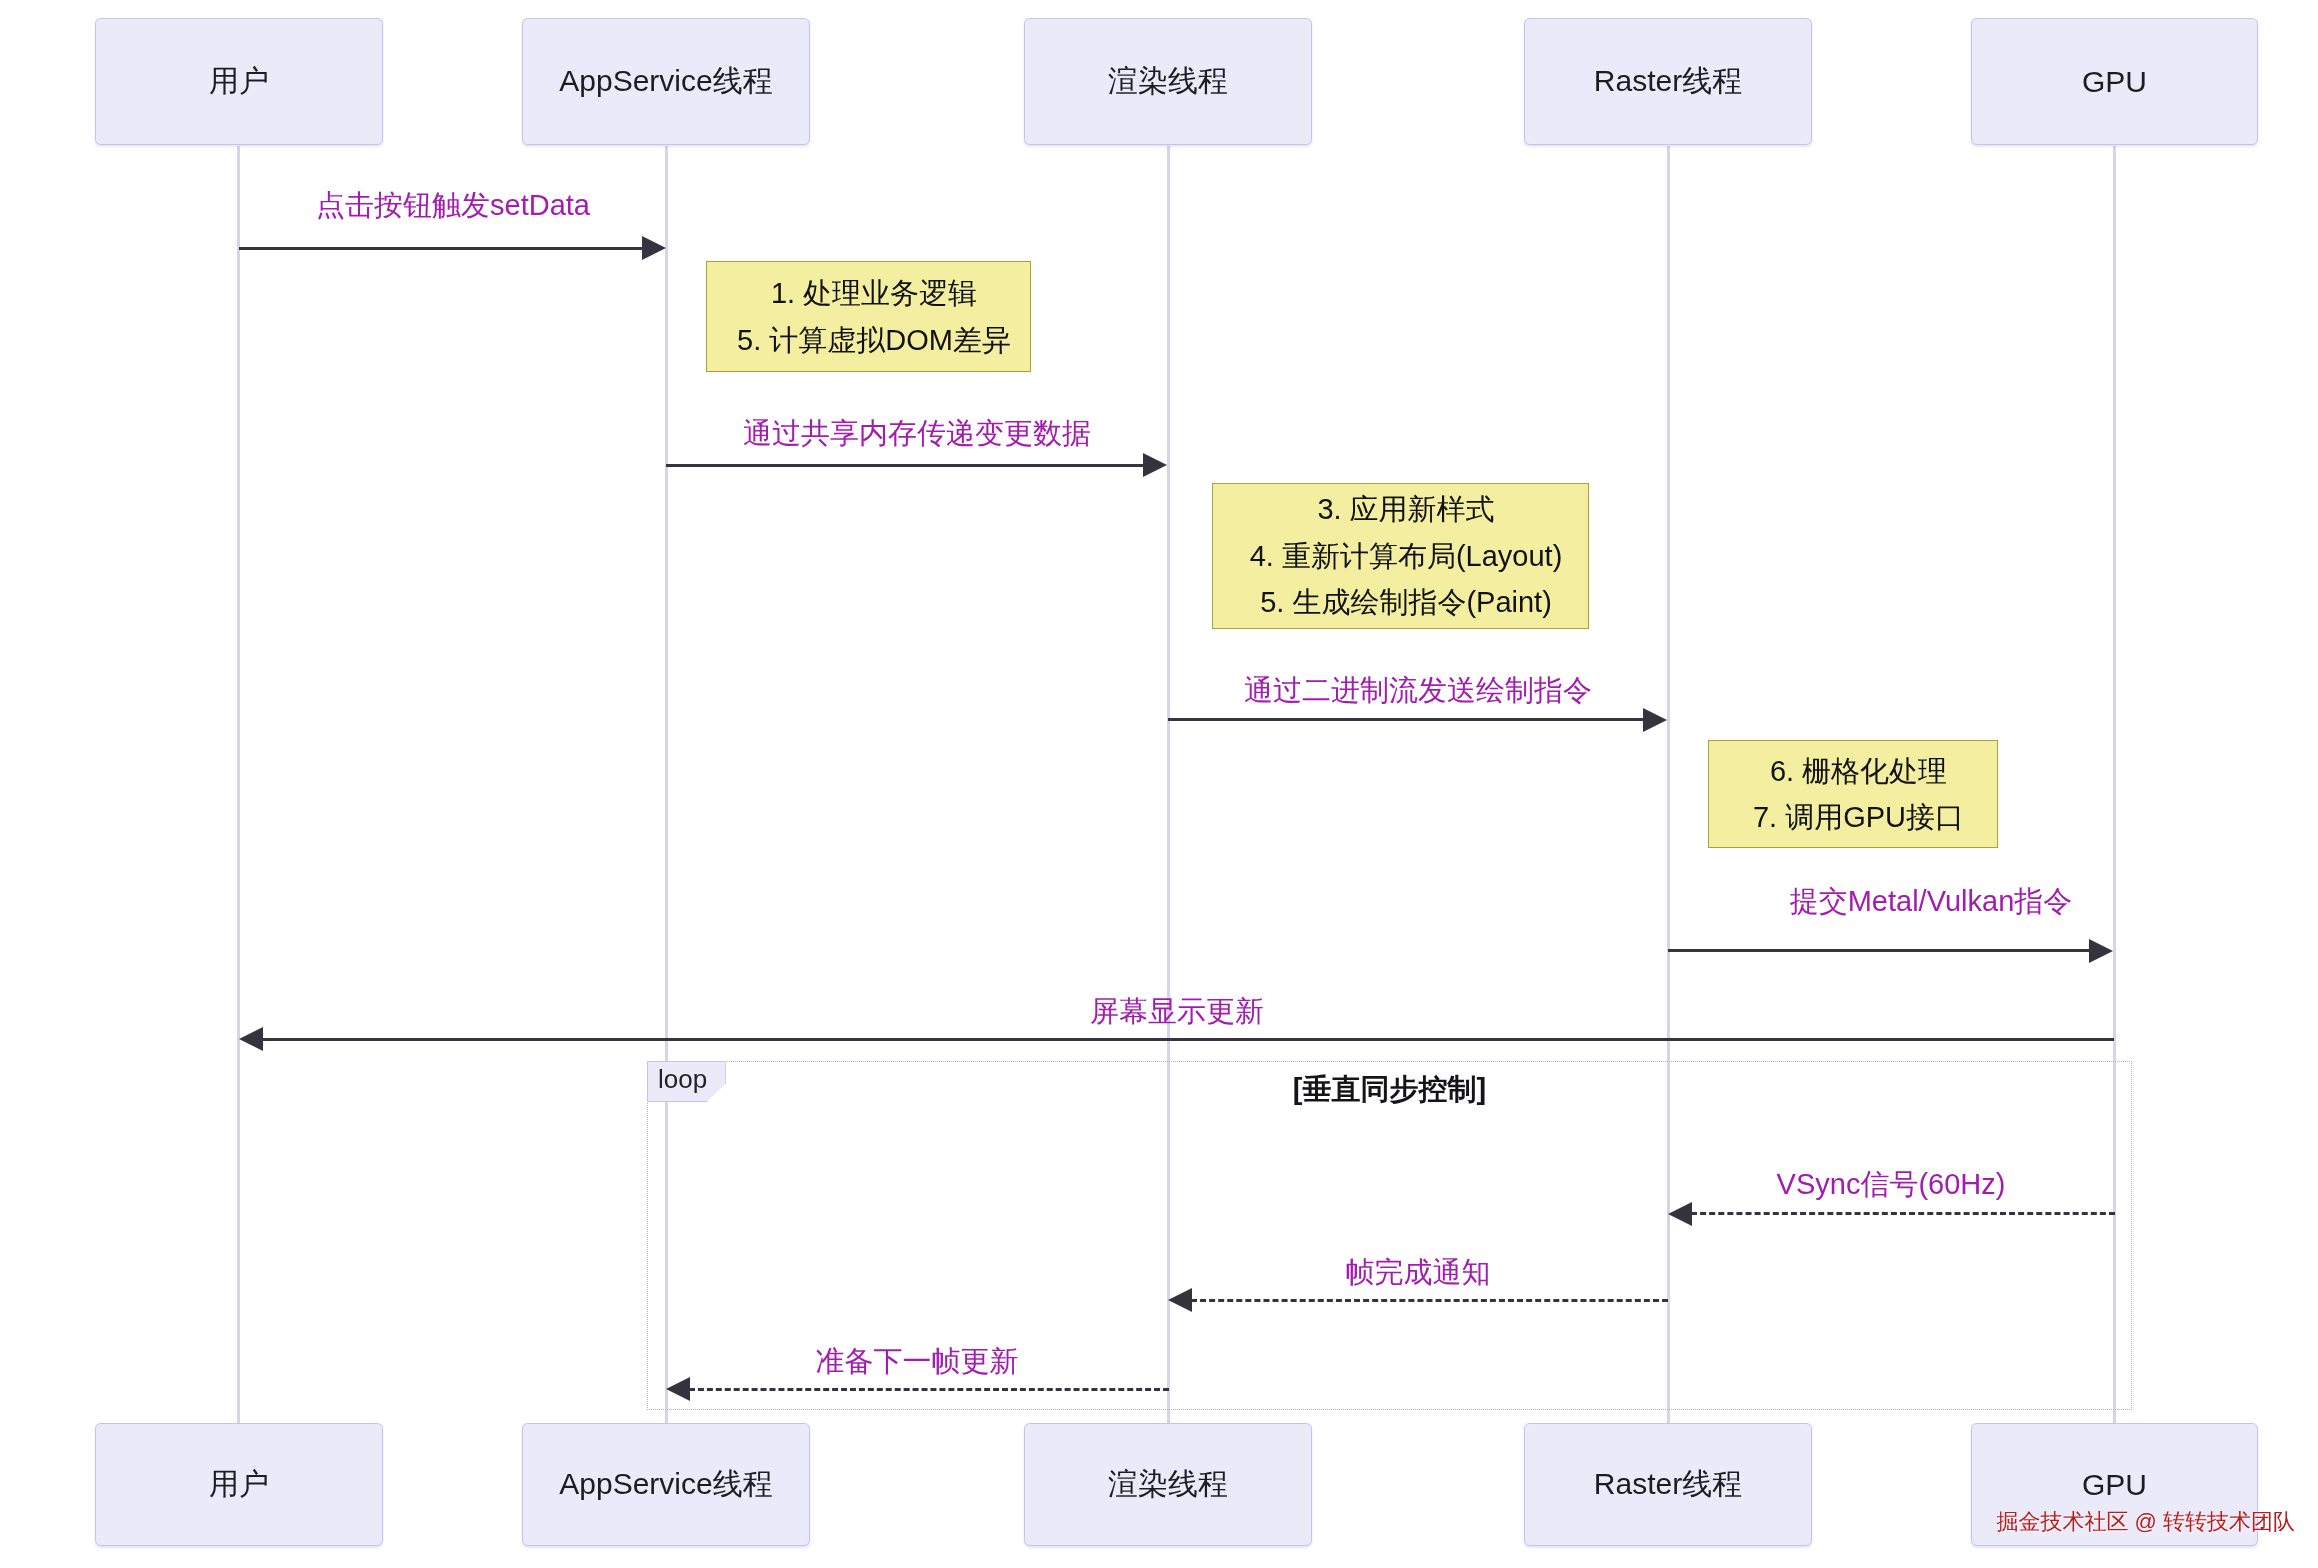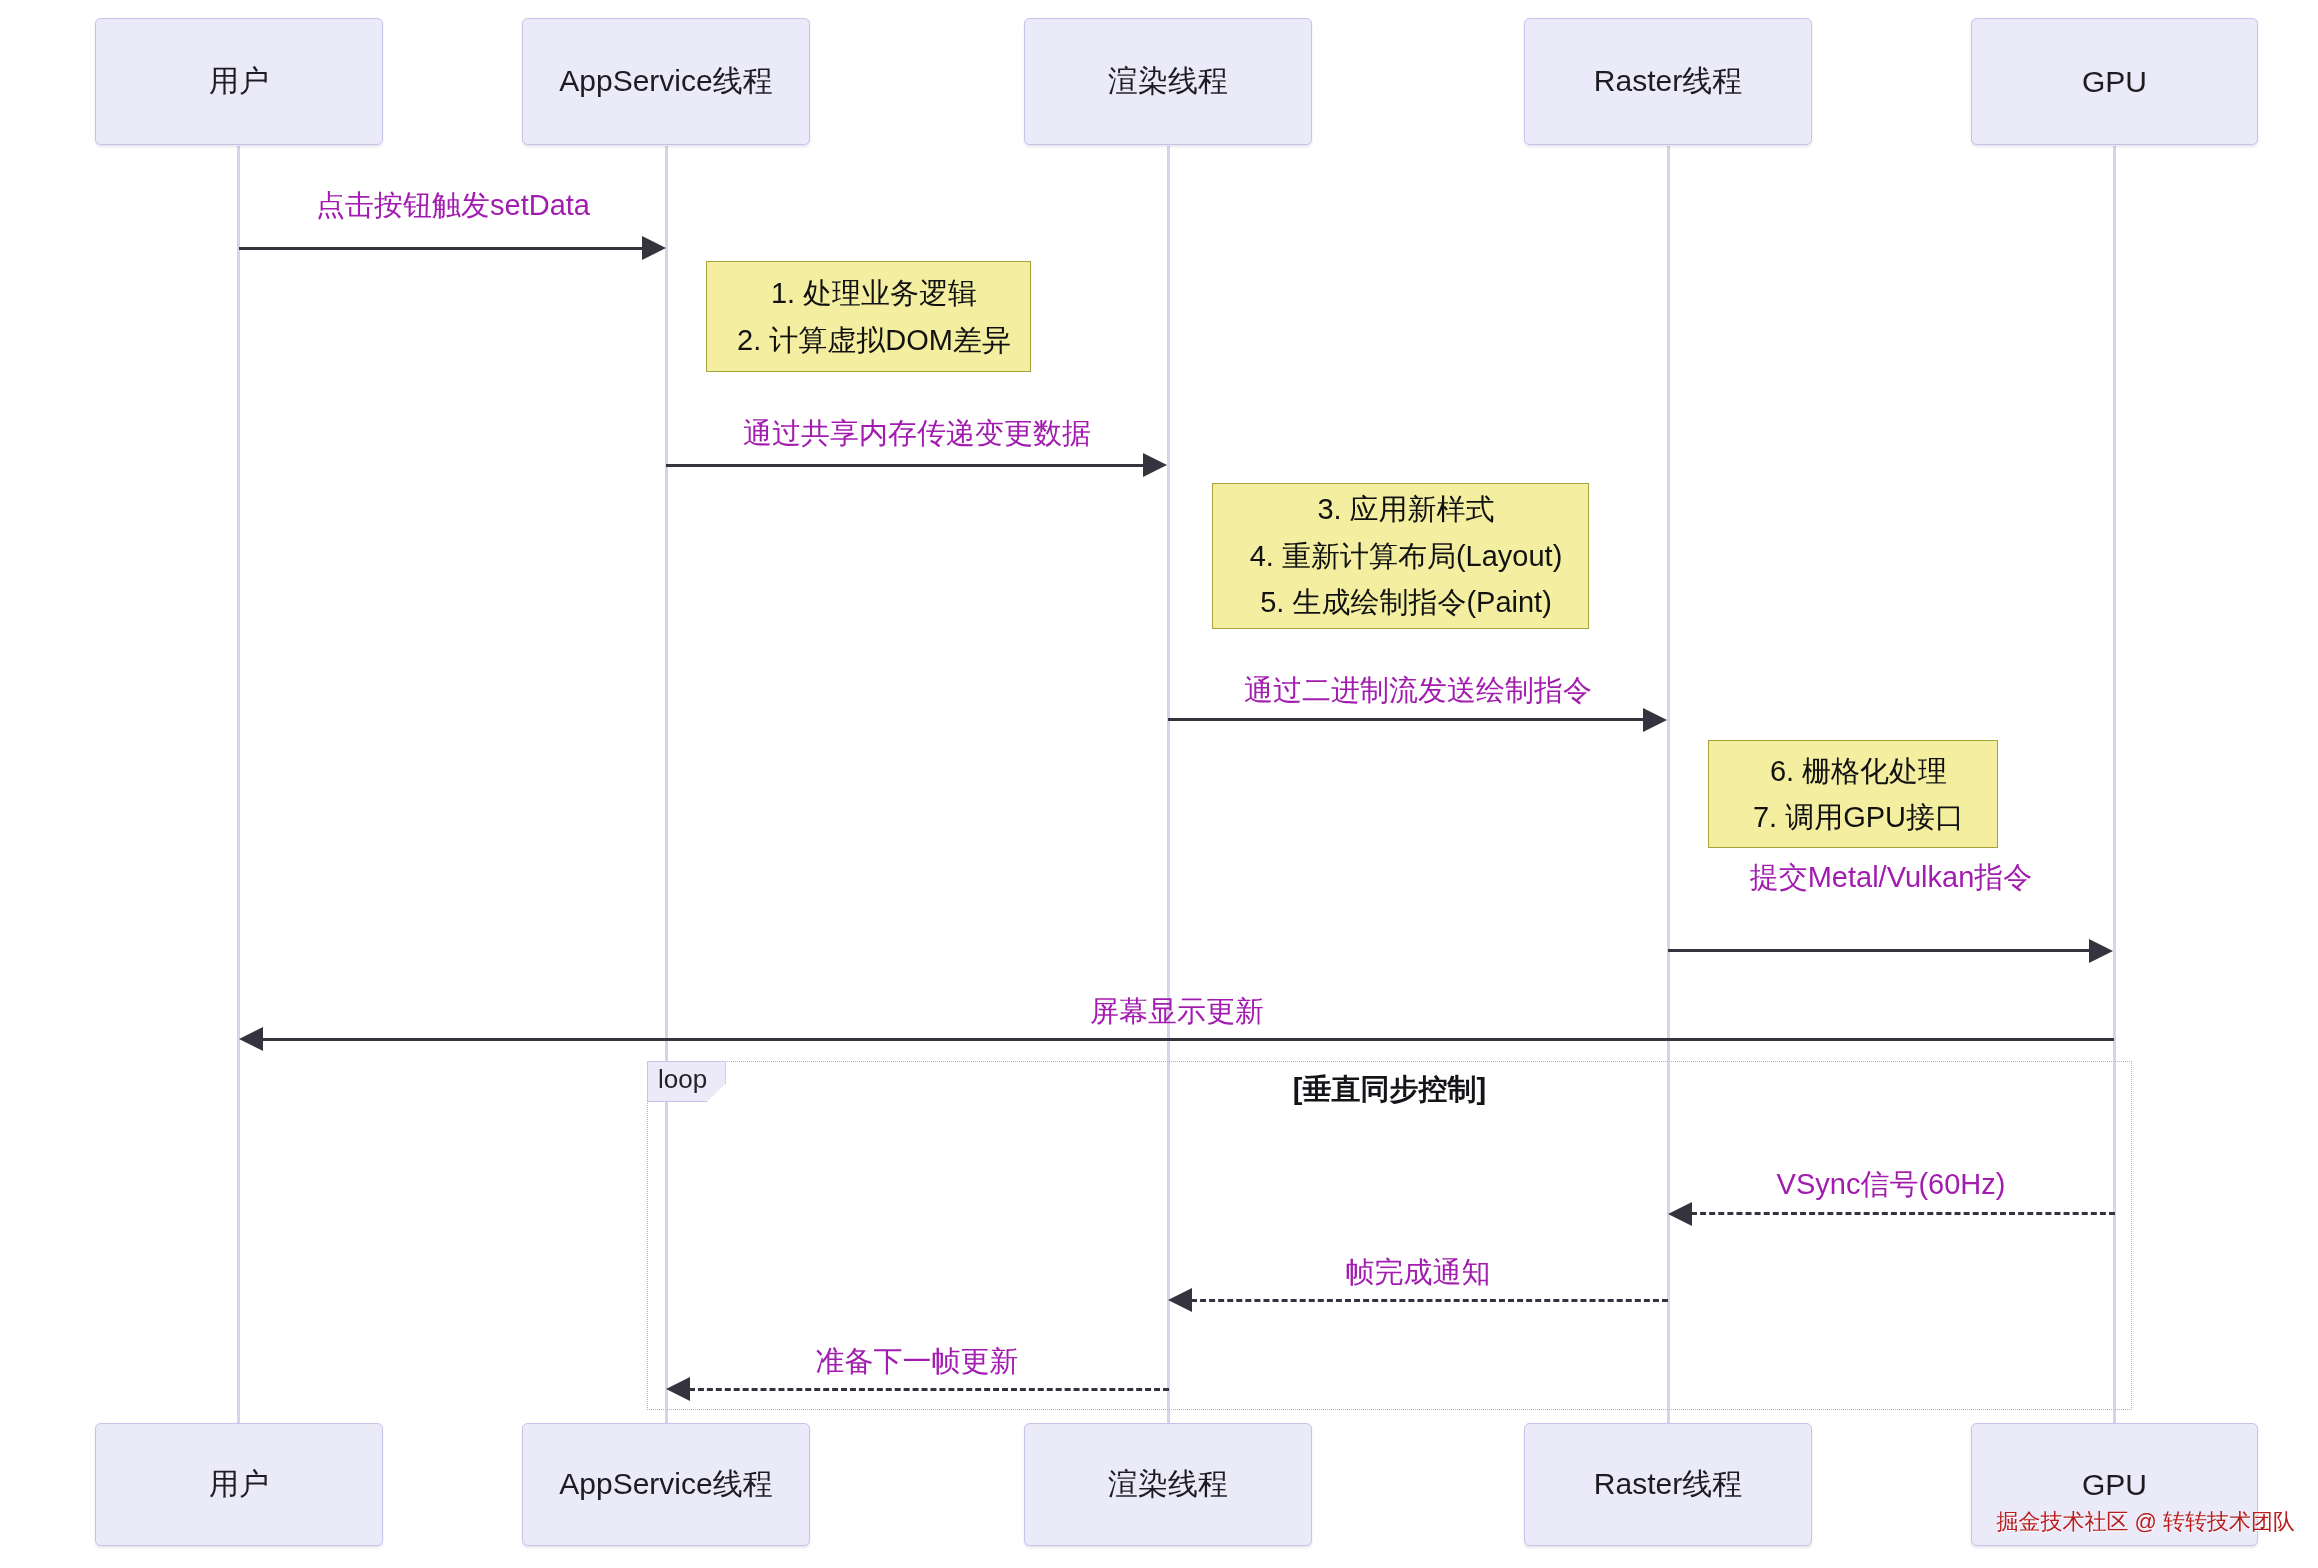--- a/index.html
+++ b/index.html
@@ -74,21 +74,21 @@
 <div class="pbox" style="left:1024px;top:18px;width:288px;">渲染线程</div>
 <div class="pbox" style="left:1524px;top:18px;width:288px;">Raster线程</div>
 <div class="pbox" style="left:1971px;top:18px;width:287px;">GPU</div>
 
 <div class="mlabel" style="left:239px;top:186px;width:428px;">点击按钮触发setData</div>
 <div class="mline" style="left:239px;top:247px;width:405px;"></div>
 <div class="ahead-r" style="left:642px;top:236px;"></div>
 
 <div class="note" style="left:706px;top:261px;width:325px;height:111px;">
   <div>1. 处理业务逻辑</div>
-  <div>2. 计算虚拟DOM差异</div>
+  <div>5. 计算虚拟DOM差异</div>
 </div>
 
 <div class="mlabel" style="left:666px;top:414px;width:502px;">通过共享内存传递变更数据</div>
 <div class="mline" style="left:666px;top:464px;width:478px;"></div>
 <div class="ahead-r" style="left:1143px;top:453px;"></div>
 
 <div class="note" style="left:1212px;top:483px;width:377px;height:146px;">
   <div>3. 应用新样式</div>
   <div>4. 重新计算布局(Layout)</div>
   <div>5. 生成绘制指令(Paint)</div>
@@ -96,21 +96,21 @@
 
 <div class="mlabel" style="left:1168px;top:671px;width:500px;">通过二进制流发送绘制指令</div>
 <div class="mline" style="left:1168px;top:718px;width:476px;"></div>
 <div class="ahead-r" style="left:1643px;top:708px;"></div>
 
 <div class="note" style="left:1708px;top:740px;width:290px;height:108px;">
   <div>6. 栅格化处理</div>
   <div>7. 调用GPU接口</div>
 </div>
 
-<div class="mlabel" style="left:1668px;top:858px;width:446px;">提交Metal/Vulkan指令</div>
+<div class="mlabel" style="left:1668px;top:882px;width:446px;padding-left:40px;">提交Metal/Vulkan指令</div>
 <div class="mline" style="left:1668px;top:949px;width:423px;"></div>
 <div class="ahead-r" style="left:2089px;top:939px;"></div>
 
 <div class="mlabel" style="left:239px;top:992px;width:1876px;">屏幕显示更新</div>
 <div class="mline" style="left:261px;top:1038px;width:1853px;"></div>
 <div class="ahead-l" style="left:239px;top:1027px;"></div>
 
 <div class="loopbox" style="left:647px;top:1061px;width:1485px;height:349px;"></div>
 <div class="looptag" style="left:647px;top:1061px;height:41px;">loop</div>
 <div class="loopcond" style="left:647px;top:1070px;width:1485px;">[垂直同步控制]</div>

